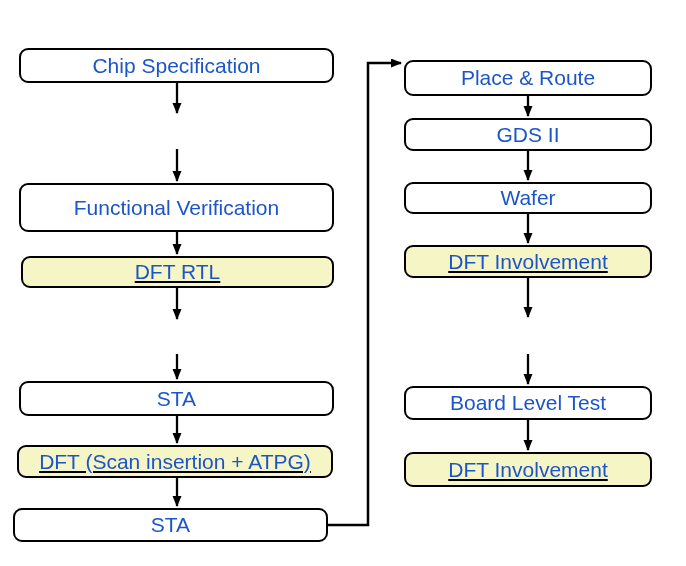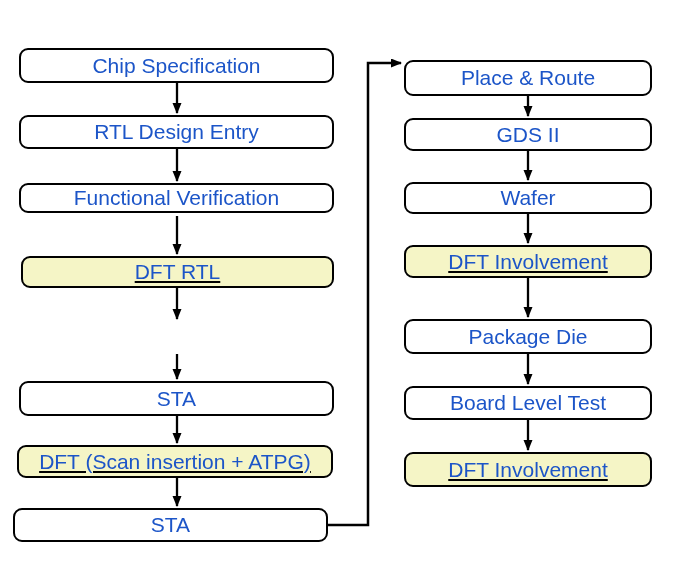--- a/index.html
+++ b/index.html
@@ -78,24 +78,21 @@
     <line x1="528" y1="278" x2="528" y2="317" marker-end="url(#ah)"></line>
     <line x1="528" y1="354" x2="528" y2="384" marker-end="url(#ah)"></line>
     <line x1="528" y1="420" x2="528" y2="450" marker-end="url(#ah)"></line>
 
     <path class="route" d="M328,525 L368,525 L368,63 L401,63" marker-end="url(#ah)"></path>
   </svg>
 
   <div class="box" style="left:19px;top:48px;width:315px;height:35px">
     <span class="label">Chip Specification</span>
   </div>
-  <div class="box" style="left:19px;top:115px;width:315px;height:34px">
-    <span class="label">RTL Design Entry</span>
-  </div>
-  <div class="box" style="left:19px;top:183px;width:315px;height:30px">
+  <div class="box" style="left:19px;top:183px;width:315px;height:49px">
     <span class="label">Functional Verification</span>
   </div>
   <div class="box highlight" style="left:21px;top:256px;width:313px;height:32px">
     <span class="label">DFT RTL</span>
   </div>
   <div class="box" style="left:19px;top:381px;width:315px;height:35px">
     <span class="label">STA</span>
   </div>
   <div class="box highlight" style="left:17px;top:445px;width:316px;height:33px">
     <span class="label">DFT (Scan insertion + ATPG)</span>
@@ -109,23 +106,20 @@
   </div>
   <div class="box" style="left:404px;top:182px;width:248px;height:32px">
     <span class="label">Wafer</span>
   </div>
   <div class="box" style="left:404px;top:118px;width:248px;height:33px">
     <span class="label">GDS II</span>
   </div>
   <div class="box highlight" style="left:404px;top:245px;width:248px;height:33px">
     <span class="label">DFT Involvement</span>
   </div>
-  <div class="box" style="left:404px;top:319px;width:248px;height:35px">
-    <span class="label">Package Die</span>
-  </div>
   <div class="box" style="left:404px;top:386px;width:248px;height:34px">
     <span class="label">Board Level Test</span>
   </div>
   <div class="box highlight" style="left:404px;top:452px;width:248px;height:35px">
     <span class="label">DFT Involvement</span>
   </div>
 
 </div>
 
 </body></html>

